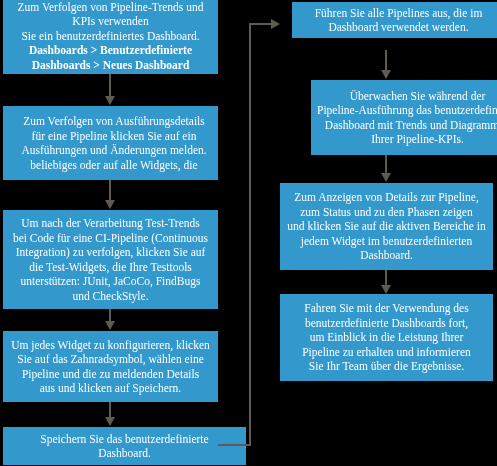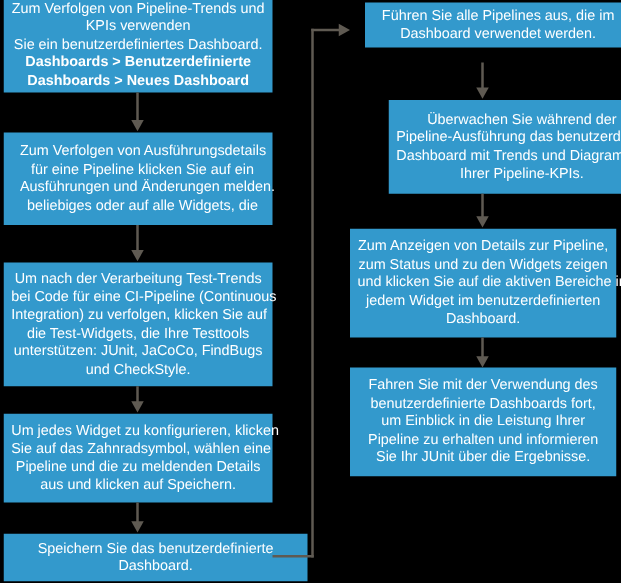--- a/index.html
+++ b/index.html
@@ -6,21 +6,21 @@
     margin: 0;
     padding: 0;
     background: #000000;
   }
   #canvas {
     position: relative;
     width: 497px;
     height: 466px;
     background: #000000;
     overflow: hidden;
-    font-family: Liberation Sans, sans-serif;
+    font-family: Liberation Serif, serif;
   }
   .node {
     position: absolute;
     background: #3399cc;
     color: #ffffff;
     display: flex;
     align-items: center;
     justify-content: center;
     text-align: center;
     box-sizing: border-box;
@@ -129,34 +129,34 @@
       <span class="ln">Überwachen Sie während der</span>
       <span class="ln">Pipeline-Ausführung das benutzerdefinierte</span>
       <span class="ln">Dashboard mit Trends und Diagrammen</span>
       <span class="ln">Ihrer Pipeline-KPIs.</span>
     </span>
   </div>
 
   <div class="node" style="left:280px; top:183px; width:213px; height:87px;">
     <span class="lines">
       <span class="ln">Zum Anzeigen von Details zur Pipeline,</span>
-      <span class="ln">zum Status und zu den Widgets zeigen</span>
+      <span class="ln">zum Status und zu den Phasen zeigen</span>
       <span class="ln">und klicken Sie auf die aktiven Bereiche in</span>
       <span class="ln">jedem Widget im benutzerdefinierten</span>
       <span class="ln">Dashboard.</span>
     </span>
   </div>
 
   <div class="node" style="left:280px; top:294px; width:213px; height:87px;">
     <span class="lines">
       <span class="ln">Fahren Sie mit der Verwendung des</span>
       <span class="ln">benutzerdefinierte Dashboards fort,</span>
       <span class="ln">um Einblick in die Leistung Ihrer</span>
       <span class="ln">Pipeline zu erhalten und informieren</span>
-      <span class="ln">Sie Ihr JUnit über die Ergebnisse.</span>
+      <span class="ln">Sie Ihr Team über die Ergebnisse.</span>
     </span>
   </div>
 
   <div class="vline" style="left:109px; top:74px; height:23px;"></div>
   <div class="arrow-down" style="left:105px; top:96px;"></div>
 
   <div class="vline" style="left:109px; top:180px; height:21px;"></div>
   <div class="arrow-down" style="left:105px; top:200px;"></div>
 
   <div class="vline" style="left:109px; top:309px; height:13px;"></div>

